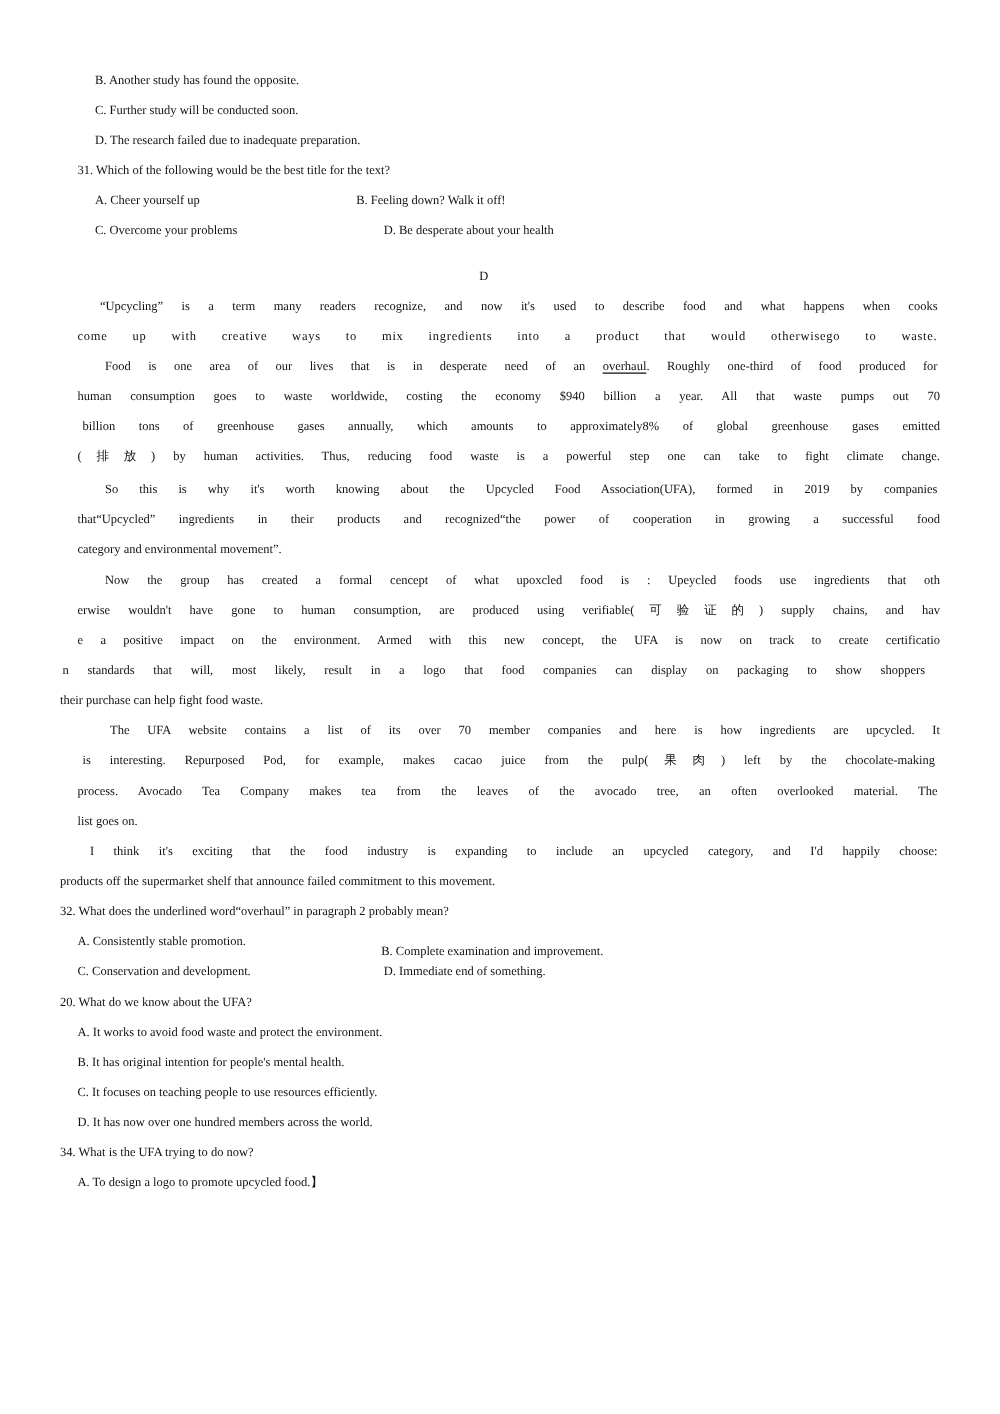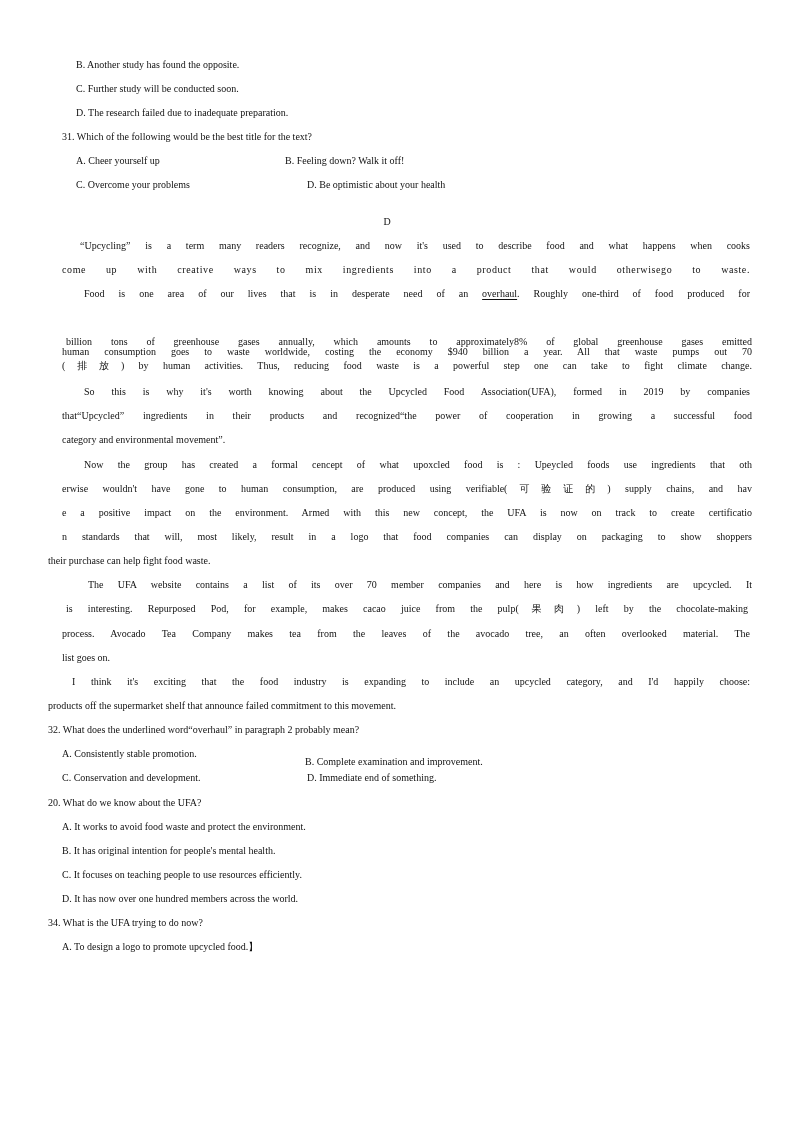--- a/index.html
+++ b/index.html
@@ -14,42 +14,42 @@
 <body>
 
 <div class="line" style="left:76px;top:56px;">B. Another study has found the opposite.</div>
 <div class="line" style="left:76px;top:80px;">C. Further study will be conducted soon.</div>
 <div class="line" style="left:76px;top:104px;">D. The research failed due to inadequate preparation.</div>
 
 <div class="line" style="left:62px;top:128px;">31. Which of the following would be the best title for the text?</div>
 <div class="line" style="left:76px;top:152px;">A. Cheer yourself up</div>
 <div class="line" style="left:285px;top:152px;">B. Feeling down? Walk it off!</div>
 <div class="line" style="left:76px;top:176px;">C. Overcome your problems</div>
-<div class="line" style="left:307px;top:176px;">D. Be optimistic about your health</div>
+<div class="line" style="left:307px;top:176px;">D. Be desperate about your health</div>
 
 <div class="line center" style="left:0;width:774px;top:213px;">D</div>
 
 <div class="line just" style="left:80px;width:670px;top:237px;">“Upcycling” is a term many readers recognize, and now it's used to describe food and what happens when cooks</div>
 <div class="line just" style="left:62px;width:688px;top:261px;letter-spacing:0.6px;">come up with creative ways to mix ingredients into a product that would otherwisego to waste.</div>
 
 <div class="line just" style="left:84px;width:666px;top:285px;">
   <span>Food is one area of our lives that is in desperate need of an </span><u>overhaul</u><span>. Roughly one-third of food produced for</span>
 </div>
-<div class="line just" style="left:62px;width:690px;top:309px;margin-top:34px;">human consumption goes to waste worldwide, costing the economy $940 billion a year. All that waste pumps out 70</div>
+<div class="line just" style="left:62px;width:690px;top:309px;">human consumption goes to waste worldwide, costing the economy $940 billion a year. All that waste pumps out 70</div>
 <div class="line just" style="left:66px;width:686px;top:333px;">billion tons of greenhouse gases annually, which amounts to approximately8% of global greenhouse gases emitted</div>
 <div class="line just" style="left:62px;width:690px;top:357px;">(排放) by human activities. Thus, reducing food waste is a powerful step one can take to fight climate change.</div>
 
 <div class="line just" style="left:84px;width:666px;top:383px;">So this is why it's worth knowing about the Upcycled Food Association(UFA), formed in 2019 by companies</div>
 <div class="line just" style="left:62px;width:690px;top:407px;">that“Upcycled” ingredients in their products and recognized“the power of cooperation in growing a successful food</div>
 <div class="line" style="left:62px;top:431px;">category and environmental movement”.</div>
 
 <div class="line just" style="left:84px;width:668px;top:456px;">Now the group has created a formal cencept   of what upoxcled food is : Upeycled foods use ingredients that oth</div>
 <div class="line just" style="left:62px;width:690px;top:480px;">erwise wouldn't have gone to human consumption, are produced using verifiable(可验证的) supply chains, and hav</div>
 <div class="line just" style="left:62px;width:690px;top:504px;">e a positive impact on the environment. Armed with this new concept, the UFA is now on track to create certificatio</div>
-<div class="line just" style="left:62px;width:690px;top:528px;">n standards that will, most likely, result in a logo that food companies can display on packaging to show shoppers</div>
+<div class="line just" style="left:50px;width:690px;top:528px;">n standards that will, most likely, result in a logo that food companies can display on packaging to show shoppers</div>
 <div class="line" style="left:48px;top:552px;">their purchase can help fight food waste.</div>
 
 <div class="line just" style="left:88px;width:664px;top:576px;">The UFA website contains a list of its over 70 member companies and here is how ingredients are upcycled. It</div>
 <div class="line just" style="left:66px;width:682px;top:600px;">is interesting. Repurposed Pod, for example, makes cacao juice from the pulp(果肉) left by the chocolate-making</div>
 <div class="line just" style="left:62px;width:688px;top:625px;">process. Avocado Tea Company makes tea from the leaves of the avocado tree, an often overlooked material. The</div>
 <div class="line" style="left:62px;top:649px;">list goes on.</div>
 
 <div class="line just" style="left:72px;width:678px;top:673px;">I think it's exciting that the food industry is expanding to include an upcycled category, and I'd happily choose:</div>
 <div class="line" style="left:48px;top:697px;">products off the supermarket shelf that announce failed commitment to this movement.</div>
 

